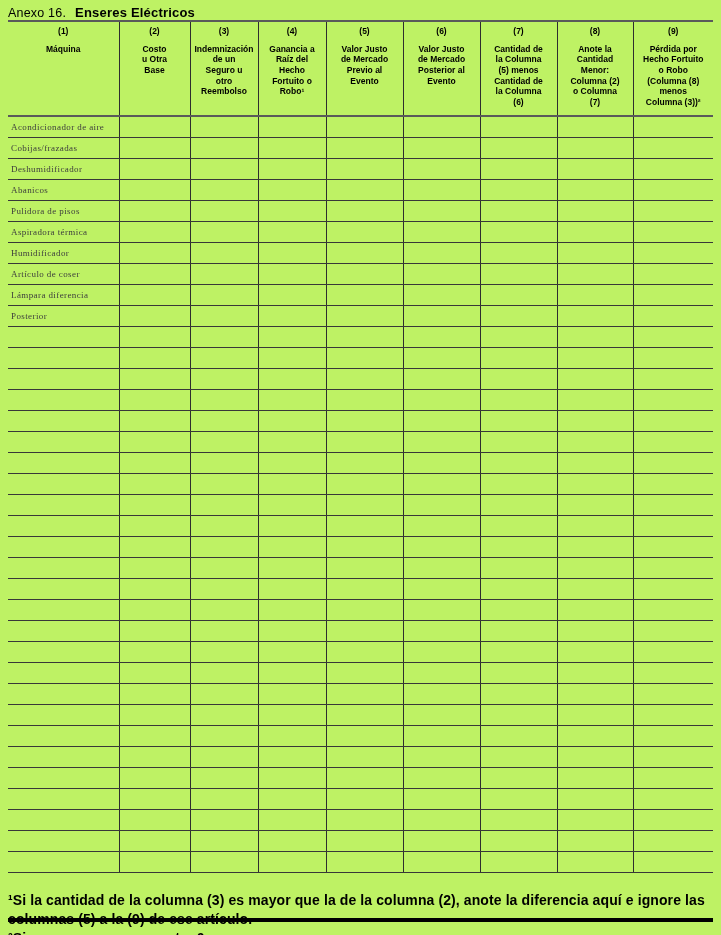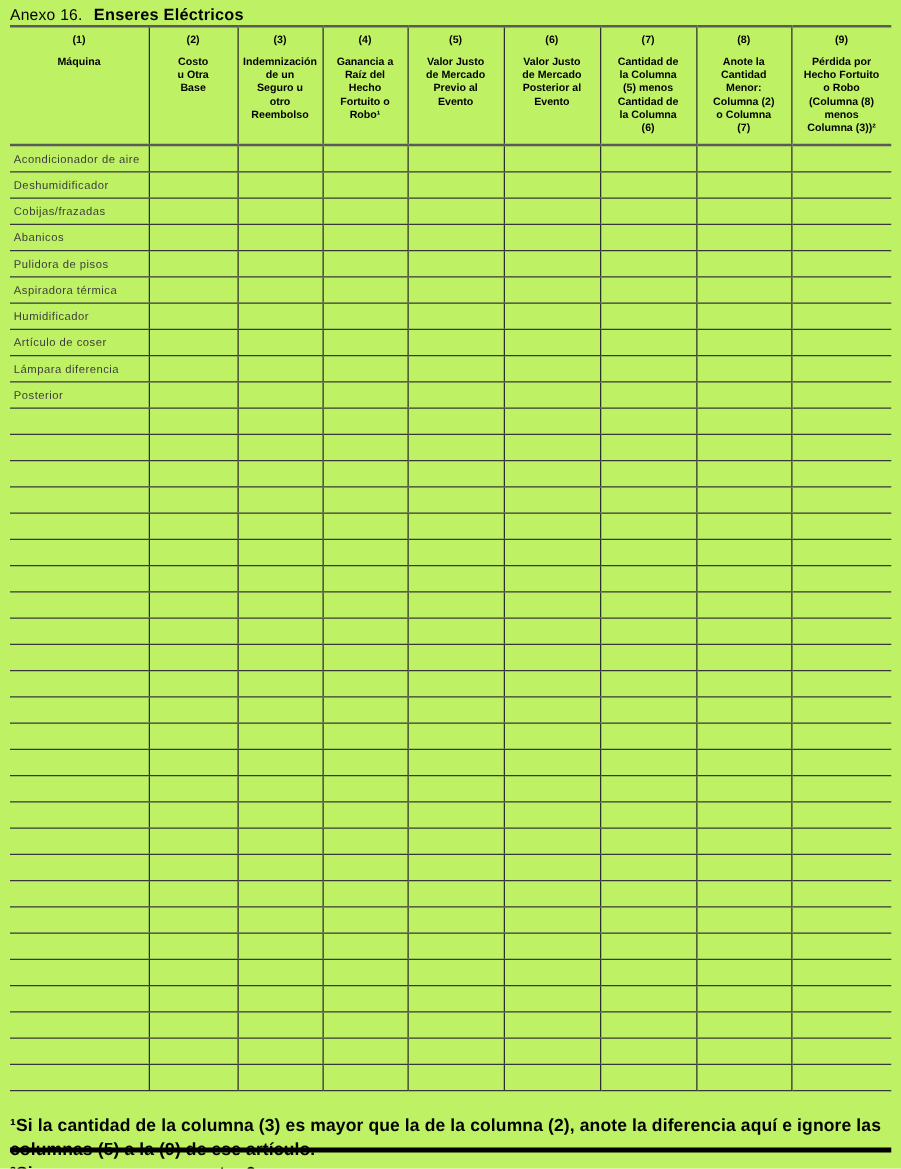--- a/index.html
+++ b/index.html
@@ -79,20 +79,21 @@
     vertical-align: middle;
   }
   tbody td:first-child { border-left: none; }
   td.article-cell {
     font-size: 9px;
     color: #3d3d3d;
     letter-spacing: 0.4px;
     padding-left: 3px;
     white-space: nowrap;
     overflow: hidden;
+    font-family: Liberation Serif, serif;
   }
   .footnotes {
     position: absolute;
     left: 8px;
     top: 891px;
     width: 705px;
     font-weight: bold;
     font-size: 14px;
     line-height: 1.35;
     letter-spacing: 0.1px;
@@ -204,32 +205,32 @@
           <td></td>
           <td></td>
           <td></td>
           <td></td>
           <td></td>
           <td></td>
           <td></td>
           <td></td>
         </tr>
         <tr>
+          <td class="article-cell">Cobijas/frazadas</td>
+          <td></td>
+          <td></td>
+          <td></td>
+          <td></td>
+          <td></td>
+          <td></td>
+          <td></td>
+          <td></td>
+        </tr>
+        <tr>
           <td class="article-cell">Deshumidificador</td>
-          <td></td>
-          <td></td>
-          <td></td>
-          <td></td>
-          <td></td>
-          <td></td>
-          <td></td>
-          <td></td>
-        </tr>
-        <tr>
-          <td class="article-cell">Cobijas/frazadas</td>
           <td></td>
           <td></td>
           <td></td>
           <td></td>
           <td></td>
           <td></td>
           <td></td>
           <td></td>
         </tr>
         <tr>

